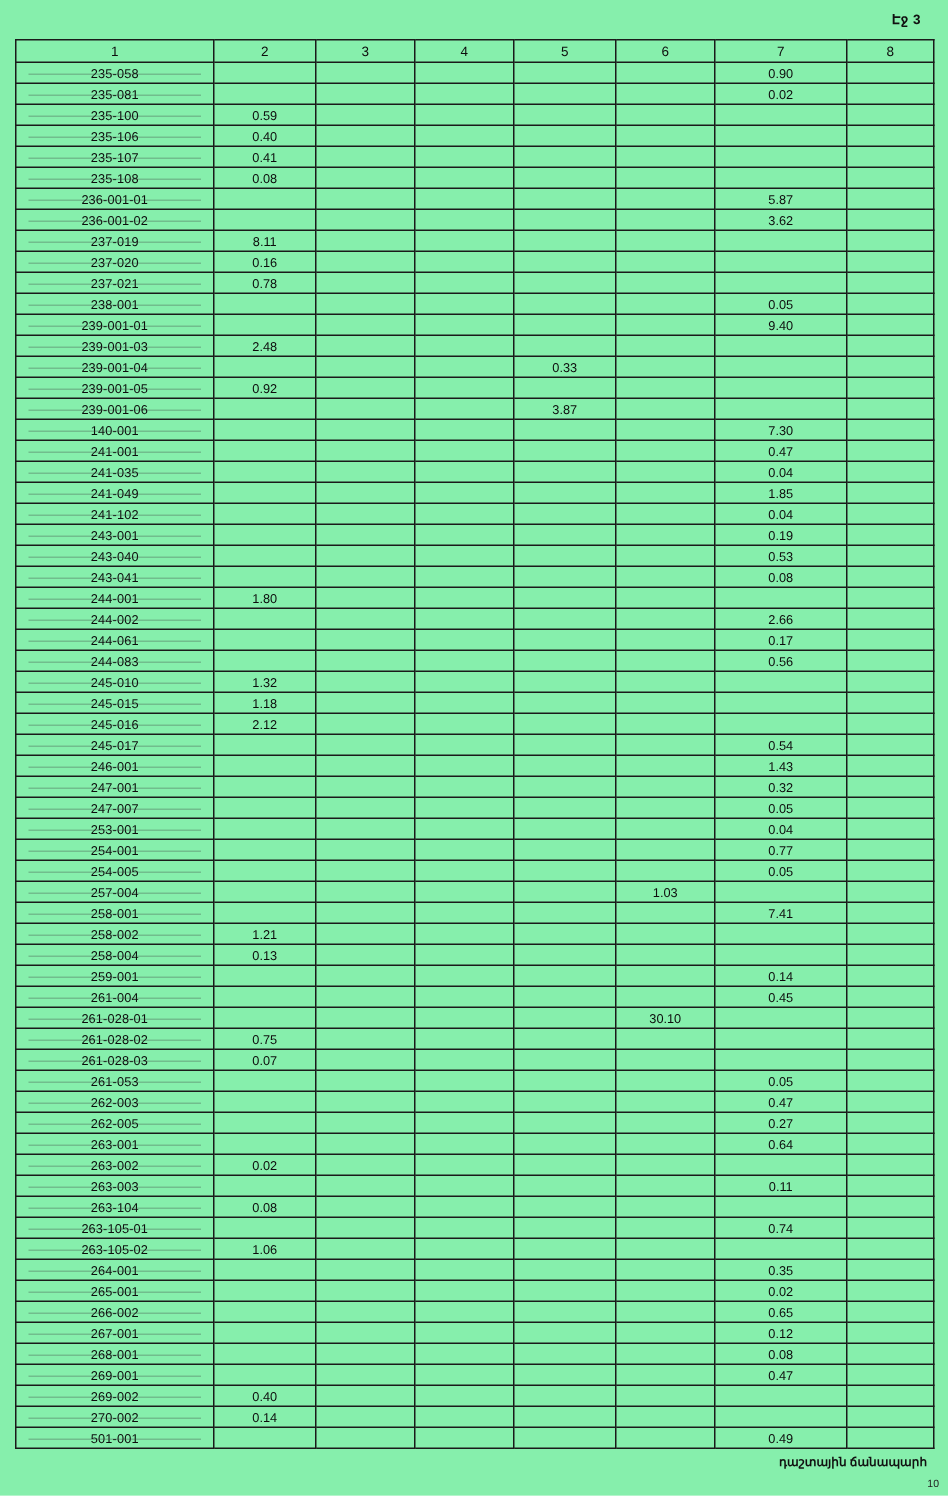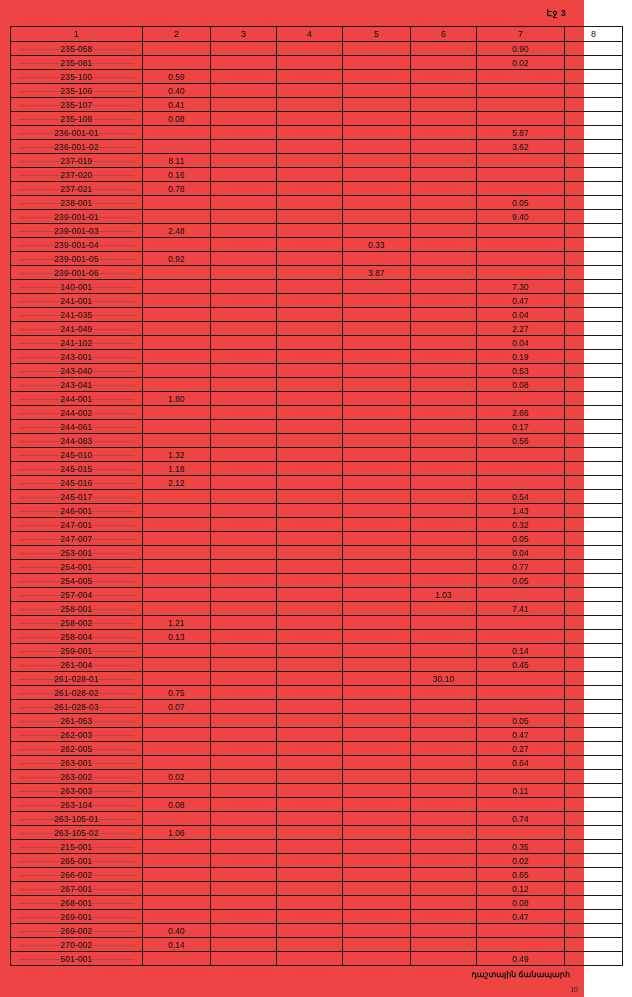--- a/index.html
+++ b/index.html
@@ -10,23 +10,23 @@
   body {
     width: 632px;
     height: 997px;
     font-family: "Liberation Sans", sans-serif;
     position: relative;
     overflow: hidden;
   }
   .page {
     position: absolute;
     left: 0; top: 0;
-    width: 584px;
+    width: 632px;
     height: 997px;
-    background: #ef4444;
+    background: #86efac;
   }
   .page-label {
     position: absolute;
     right: 18px;
     top: 8px;
     font-size: 9px;
     font-weight: bold;
     color: #111;
     letter-spacing: 0.3px;
   }
@@ -330,21 +330,21 @@
           <td class="num">0.04</td>
           <td class="num"></td>
         </tr>
         <tr>
           <td class="code">241-049</td>
           <td class="num"></td>
           <td class="num"></td>
           <td class="num"></td>
           <td class="num"></td>
           <td class="num"></td>
-          <td class="num">2.27</td>
+          <td class="num">1.85</td>
           <td class="num"></td>
         </tr>
         <tr>
           <td class="code">241-102</td>
           <td class="num"></td>
           <td class="num"></td>
           <td class="num"></td>
           <td class="num"></td>
           <td class="num"></td>
           <td class="num">0.04</td>
@@ -694,21 +694,21 @@
           <td class="code">263-105-02</td>
           <td class="num">1.06</td>
           <td class="num"></td>
           <td class="num"></td>
           <td class="num"></td>
           <td class="num"></td>
           <td class="num"></td>
           <td class="num"></td>
         </tr>
         <tr>
-          <td class="code">215-001</td>
+          <td class="code">264-001</td>
           <td class="num"></td>
           <td class="num"></td>
           <td class="num"></td>
           <td class="num"></td>
           <td class="num"></td>
           <td class="num">0.35</td>
           <td class="num"></td>
         </tr>
         <tr>
           <td class="code">265-001</td>

